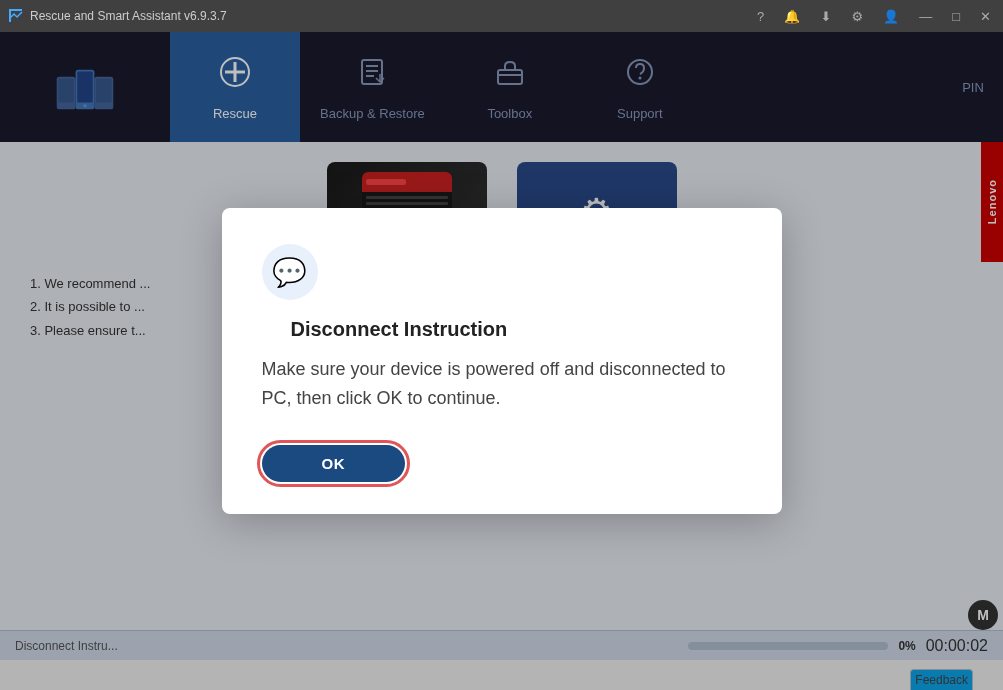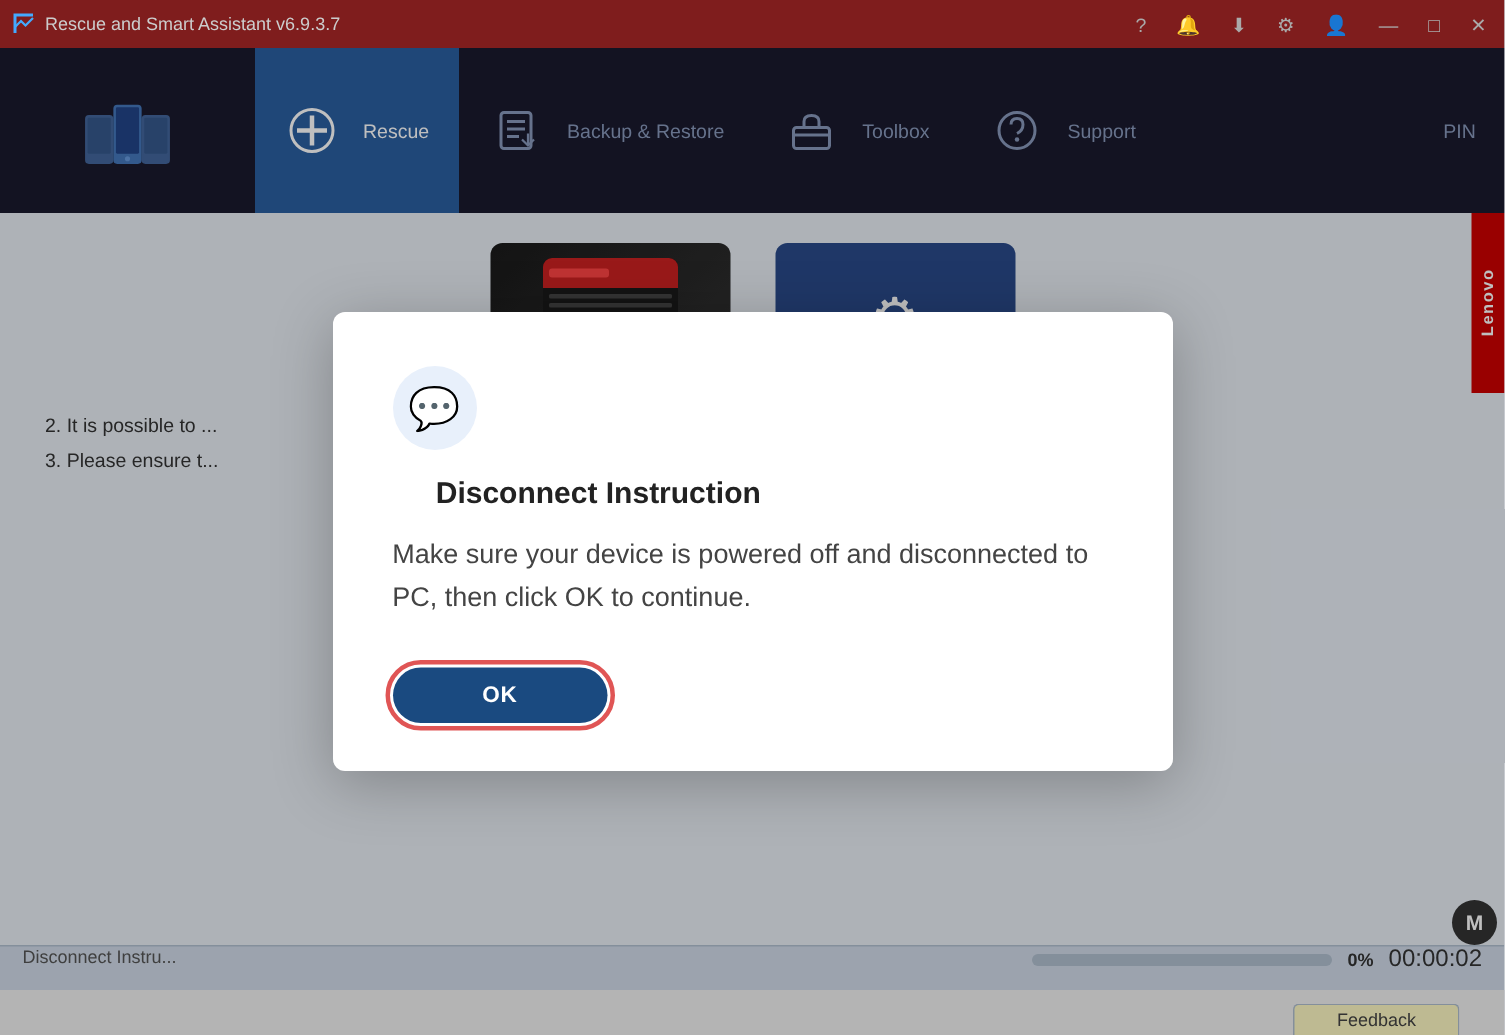--- a/index.html
+++ b/index.html
@@ -9,21 +9,21 @@
       font-family: 'Segoe UI', Arial, sans-serif;
       background: #f0f0f0;
       overflow: hidden;
       position: relative;
     }
 
     
     .title-bar {
       width: 100%;
       height: 32px;
-      background: #7f1d1d;
+      background: #404040;
       display: flex;
       align-items: center;
       justify-content: space-between;
       padding: 0 8px;
       position: relative;
       z-index: 10;
     }
     .title-bar-left {
       display: flex;
       align-items: center;
@@ -75,21 +75,21 @@
     .nav-logo-icon {
       width: 60px;
       height: 60px;
     }
     .nav-items {
       display: flex;
       flex: 1;
     }
     .nav-item {
       display: flex;
-      flex-direction: row;
+      flex-direction: column;
       align-items: center;
       justify-content: center;
       gap: 16px;
       padding: 0 20px;
       cursor: pointer;
       min-width: 130px;
       color: #8899bb;
       position: relative;
     }
     .nav-item.active {
@@ -207,21 +207,21 @@
       font-size: 13px;
       line-height: 1.8;
     }
 
     
     .status-bar {
       width: 100%;
       height: 30px;
       background: #d0dae8;
       display: flex;
-      align-items: flex-start;
+      align-items: center;
       padding: 0 15px;
       gap: 32px;
       border-top: 1px solid #b0bfcf;
       position: absolute;
       bottom: 0;
       left: 0;
     }
     .status-text {
       font-size: 12px;
       color: #555;
@@ -293,24 +293,24 @@
       color: #fff;
       font-size: 14px;
       font-weight: bold;
     }
 
     
     .feedback-btn {
       position: absolute;
       bottom: 0;
       right: 30px;
-      background: #fef9c3;
+      background: #0ea5e9;
       border: 1px solid #b0bfcf;
       border-bottom: none;
-      padding: 3px 28px;
+      padding: 3px 4px;
       font-size: 12px;
       color: #444;
       cursor: pointer;
       z-index: 10;
       border-radius: 4px 4px 0 0;
     }
 
     
     .modal-overlay {
       position: absolute;
@@ -492,20 +492,21 @@
     </div>
     <div class="device-card device-card-tablet">
       <div class="tablet-screen">
         <span class="gear-icon-large">⚙</span>
       </div>
     </div>
   </div>
 
   <div class="content-body">
     <div class="instructions-text">
+      <div>1. We recommend ...</div>
       <div>2. It is possible to ...</div>
       <div>3. Please ensure t...</div>
     </div>
   </div>
 
   <div class="status-bar">
     <span class="status-text">Disconnect Instru...</span>
     <div class="status-progress-wrap">
       <div class="progress-bar">
         <div class="progress-fill" style="width:0%"></div>

